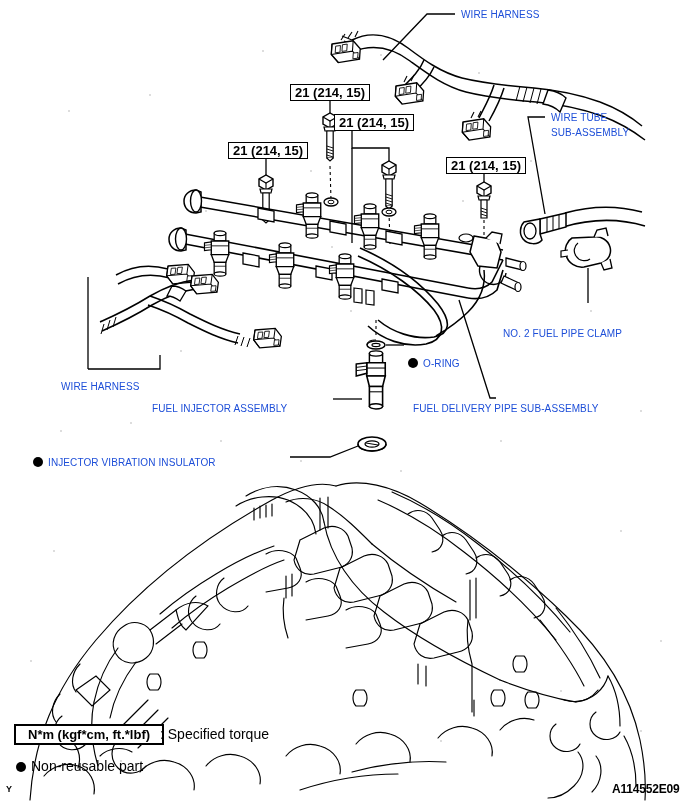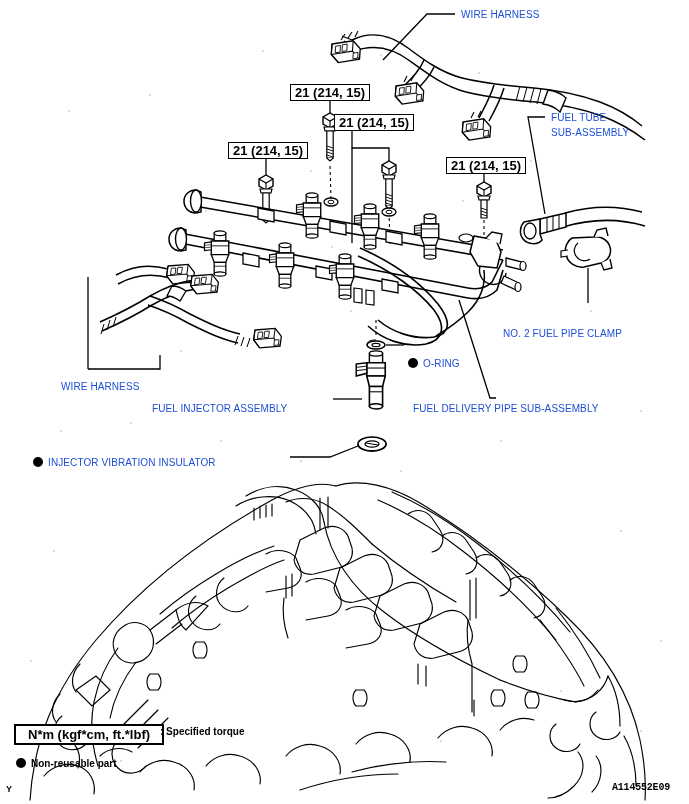--- a/index.html
+++ b/index.html
@@ -51,39 +51,39 @@
     font-size: 13px;
     font-weight: 700;
     white-space: nowrap;
     border: 2px solid #000;
     padding: 1px 12px;
     background: #fff;
     line-height: 15px;
   }
   .legtext {
     position: absolute;
-    font-size: 10px;
-    font-weight: 700;
+    font-size: 14px;
+    font-weight: 400;
     white-space: nowrap;
   }
   .bullet {
     display: inline-block;
     width: 10px; height: 10px;
     border-radius: 50%;
     background: #000;
     vertical-align: -1px;
     margin-right: 5px;
   }
   .figcode {
     position: absolute;
-    font-size: 10px;
+    font-size: 12px;
     font-weight: 700;
     letter-spacing: -0.2px;
     white-space: nowrap;
-    font-family: Liberation Mono, monospace;
+    font-family: Liberation Sans, sans-serif;
   }
   .ymark {
     position: absolute;
     font-size: 9px;
     font-weight: 700;
   }
 </style>
 </head>
 <body>
 
@@ -514,21 +514,21 @@
 
   </svg>
 
   <div class="torque" style="left:228px; top:142px;">21 (214, 15)</div>
   <div class="torque" style="left:290px; top:84px;">21 (214, 15)</div>
   <div class="torque" style="left:334px; top:114px;">21 (214, 15)</div>
   <div class="torque" style="left:446px; top:157px;">21 (214, 15)</div>
 
   <div class="lbl" style="left:461px; top:7px;">WIRE HARNESS</div>
 
-  <div class="lbl two" style="left:551px; top:110px;">FUEL TUBE
+  <div class="lbl two" style="left:551px; top:110px;">WIRE TUBE
 SUB-ASSEMBLY</div>
 
   <div class="lbl" style="left:503px; top:326px;">NO. 2 FUEL PIPE CLAMP</div>
 
   <div class="lbl" style="left:408px; top:337px;margin-top:19px;">
     <span class="bullet"></span><span>O-RING</span>
   </div>
 
   <div class="lbl" style="left:413px; top:401px;">FUEL DELIVERY PIPE SUB-ASSEMBLY</div>
 

